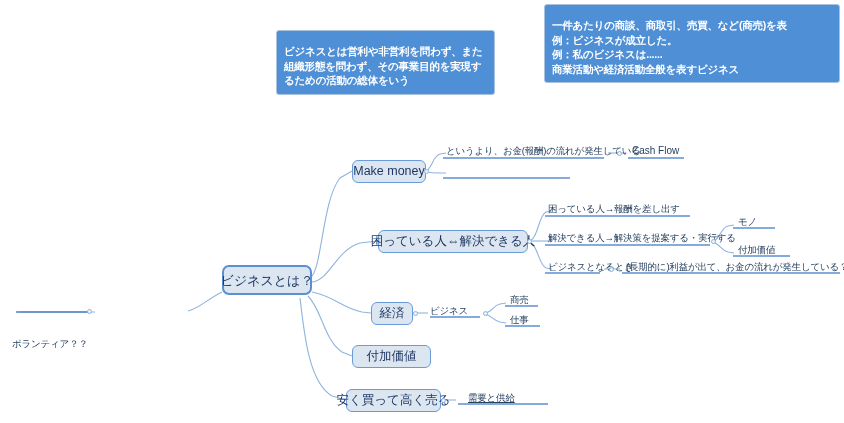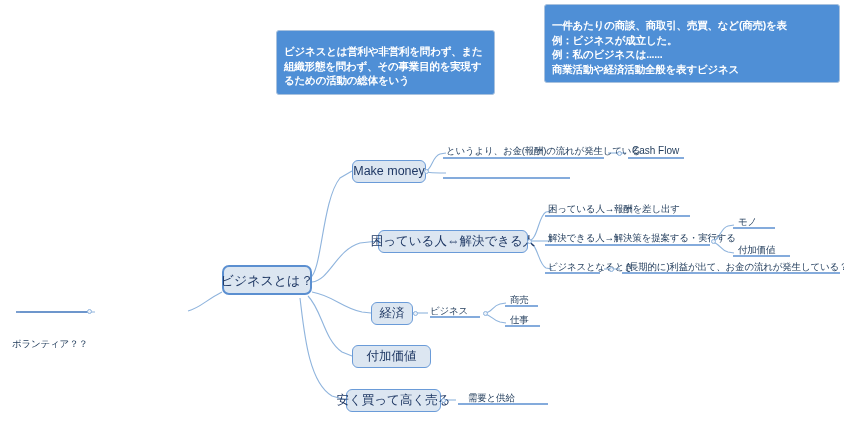--- a/index.html
+++ b/index.html
@@ -191,21 +191,21 @@
   <div class="leaf" style="left:546px;top:261px;">ビジネスとなるとき</div>
 
   <div class="leaf" style="left:624px;top:261px;">(長期的に)利益が出て、お金の流れが発生している？</div>
 
   <div class="leaf" style="left:428px;top:305px;text-align:right;">ビジネス</div>
 
   <div class="leaf" style="left:508px;top:294px;">商売</div>
 
   <div class="leaf" style="left:508px;top:314px;">仕事</div>
 
-  <div class="leaf" style="left:466px;top:392px;">需要と供給</div>
+  <div class="leaf" style="left:466px;top:392px;text-decoration:underline;">需要と供給</div>
 
   <div class="dot" style="left:424px;top:169px;"></div>
   <div class="dot" style="left:617px;top:151px;"></div>
   <div class="dot" style="left:527px;top:239px;"></div>
   <div class="dot" style="left:711px;top:239px;"></div>
   <div class="dot" style="left:609px;top:267px;"></div>
   <div class="dot" style="left:413px;top:311px;"></div>
   <div class="dot" style="left:483px;top:311px;"></div>
   <div class="dot" style="left:441px;top:398px;"></div>
   <div class="dot" style="left:87px;top:309px;"></div>

